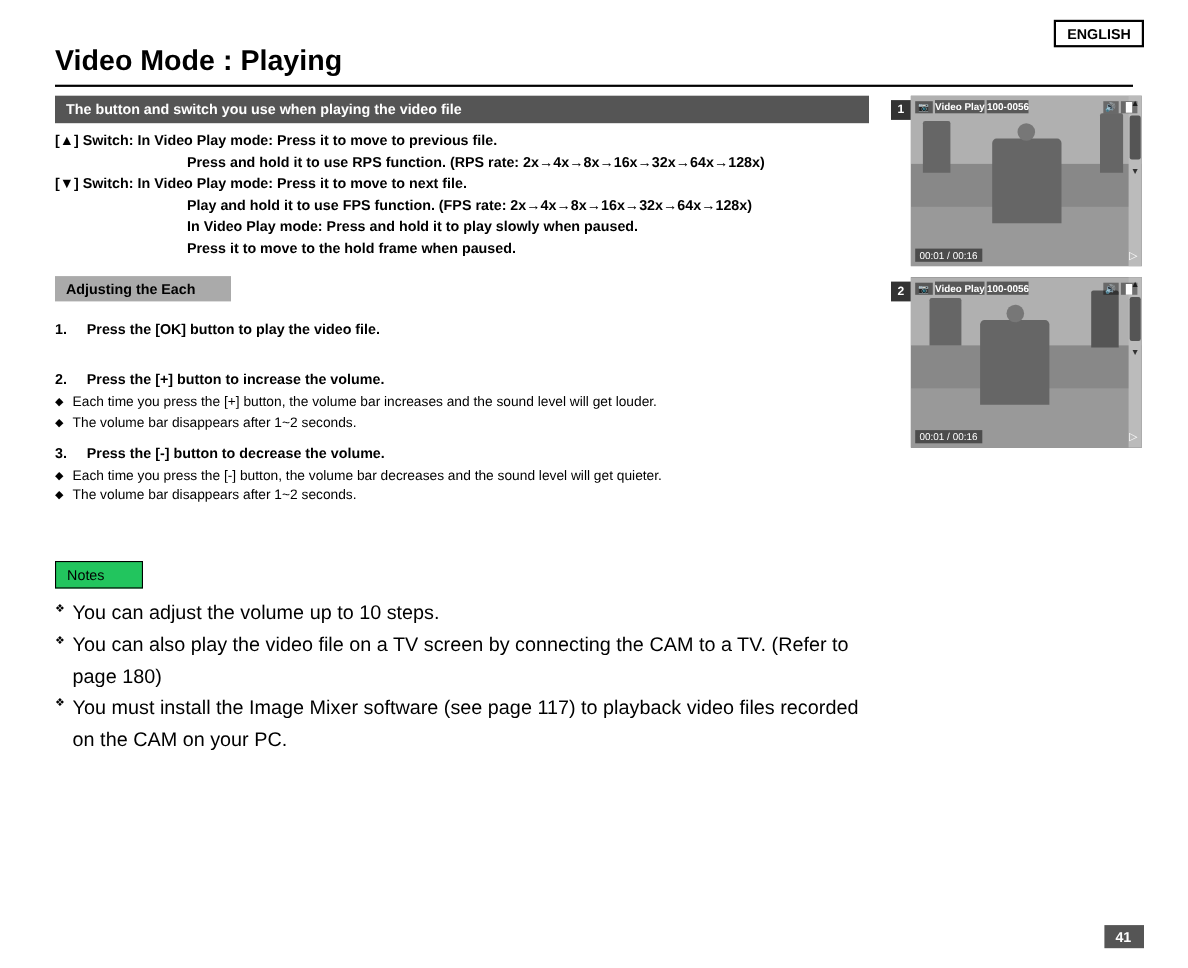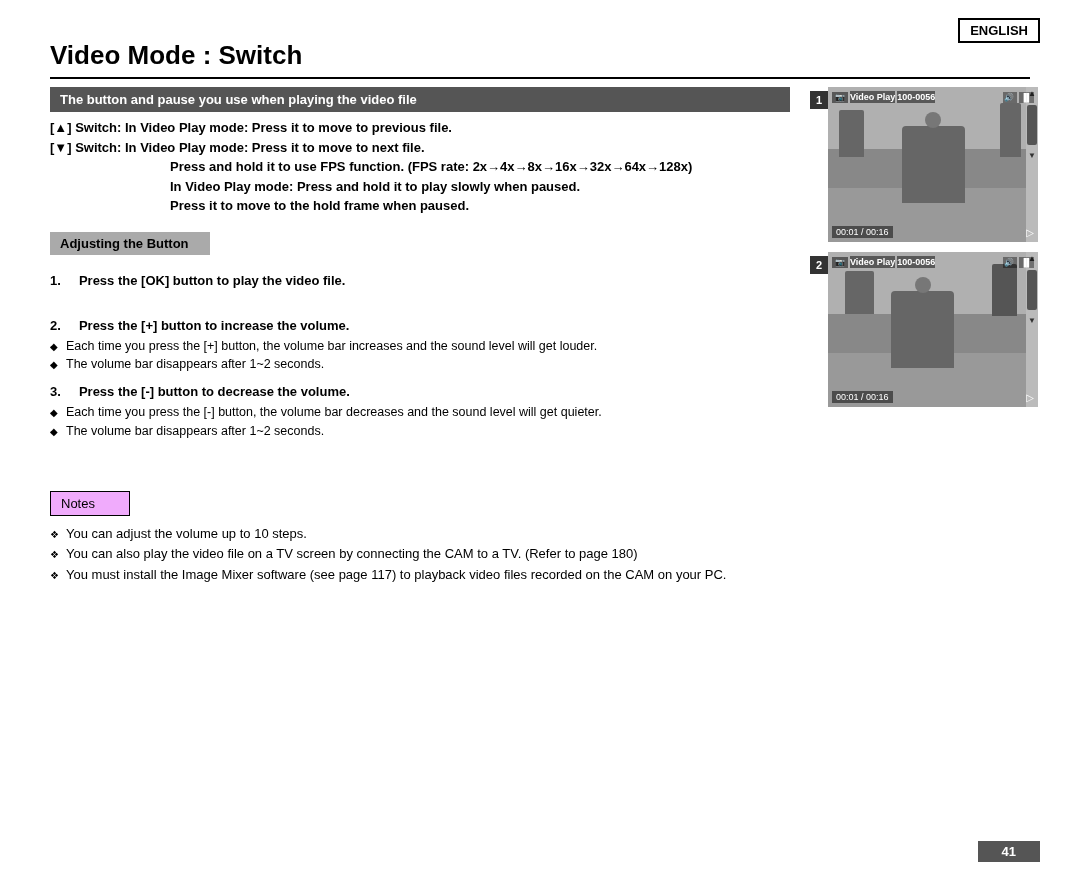--- a/index.html
+++ b/index.html
@@ -196,30 +196,30 @@
     }
 
     
     .notes-box {
       margin-top: 22px;
       border: 1.5px solid #000;
       padding: 4px 10px;
       display: inline-block;
       font-size: 13px;
       font-weight: normal;
-      background: #f0abfc;
+      background: #22c55e;
       min-width: 80px;
     }
 
     .notes-content {
       margin-top: 8px;
     }
 
     .notes-bullet {
-      font-size: 13px;
+      font-size: 18px;
       line-height: 1.6;
       padding-left: 16px;
       position: relative;
     }
     .notes-bullet::before {
       content: '❖';
       position: absolute;
       left: 0;
       font-size: 10px;
       top: 3px;
@@ -227,23 +227,23 @@
 
     
     .page-number {
       position: absolute;
       bottom: 18px;
       right: 40px;
       background: #555;
       color: #fff;
       font-weight: bold;
       font-size: 13px;
-      padding: 3px 24px;
+      padding: 3px 10px;
       min-width: 36px;
-      text-align: right;
+      text-align: left;
     }
 
     
     .vf-bg {
       width: 100%;
       height: 100%;
       background: #888;
       position: relative;
       overflow: hidden;
     }
@@ -304,40 +304,41 @@
       line-height: 14px;
     }
   </style>
 </head>
 <body>
 
 <div class="page-container">
 
   <div class="english-badge">ENGLISH</div>
 
-  <div class="page-title">Video Mode : Switch</div>
+  <div class="page-title">Video Mode : Playing</div>
 
   <div class="main-content">
 
     <div class="left-content">
 
       
-      <div class="section-header">The button and pause you use when playing the video file</div>
+      <div class="section-header">The button and switch you use when playing the video file</div>
 
       
       <div class="text-block">
         <div class="bold-line">[▲] Switch:  In Video Play mode: Press it to move to previous file.</div>
+        <div class="bold-line-indent">Press and hold it to use RPS function. (RPS rate: 2x→4x→8x→16x→32x→64x→128x)</div>
         <div class="bold-line">[▼] Switch: In Video Play mode: Press it to move to next file.</div>
-        <div class="bold-line-indent">Press and hold it to use FPS function. (FPS rate: 2x→4x→8x→16x→32x→64x→128x)</div>
+        <div class="bold-line-indent">Play and hold it to use FPS function. (FPS rate: 2x→4x→8x→16x→32x→64x→128x)</div>
         <div class="bold-line-indent">In Video Play mode: Press and hold it to play slowly when paused.</div>
         <div class="bold-line-indent">Press it to move to the hold frame when paused.</div>
       </div>
 
       
-      <div class="subsection-header">Adjusting the Button</div>
+      <div class="subsection-header">Adjusting the Each</div>
 
       
       <div class="numbered-item">
         <span>1.</span>
         &nbsp;&nbsp;&nbsp;
         <span>Press the [OK] button to play the video file.</span>
       </div>
 
       
       <div style="margin-top:30px;">

